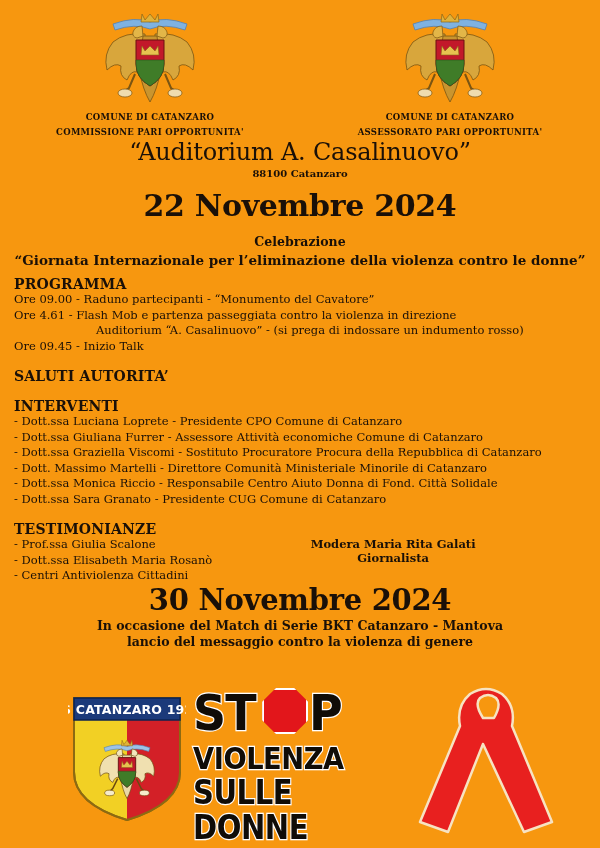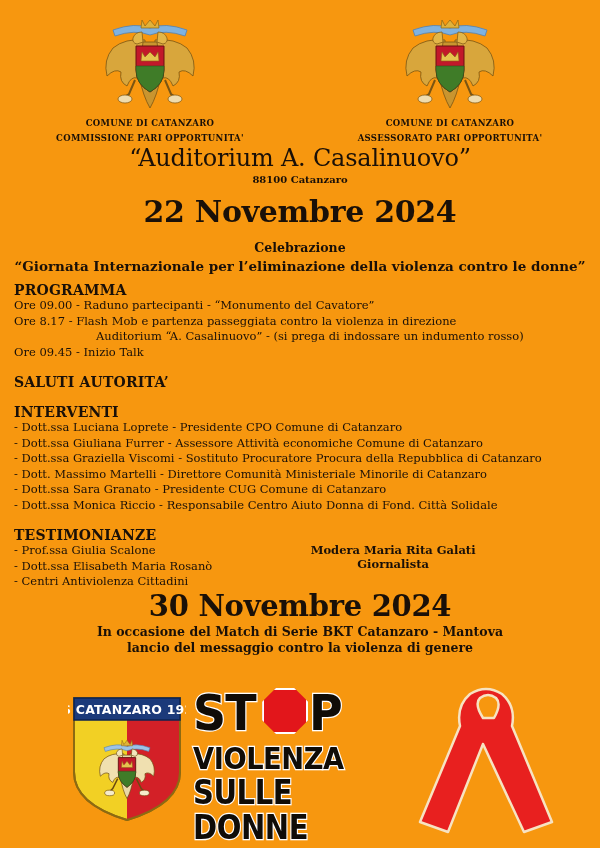--- a/index.html
+++ b/index.html
@@ -20,21 +20,21 @@
     width: 600px;
     height: 848px;
     background: #f7970f;
   }
 
   
   .emblem-row {
     display: flex;
     justify-content: space-around;
     align-items: flex-start;
-    padding-top: 14px;
+    padding-top: 8px;
   }
   .emblem-block {
     width: 270px;
     text-align: center;
   }
   .crest {
     width: 110px;
     height: 100px;
     margin: 0 auto;
     display: block;
@@ -286,35 +286,35 @@
     <div class="venue-addr">88100 Catanzaro</div>
     <div class="big-date">22 Novembre 2024</div>
     <div class="celebrazione">Celebrazione</div>
     <div class="giornata">“Giornata Internazionale per l’eliminazione della violenza contro le donne”</div>
   </div>
 
   <div class="body-wrap">
 
     <div class="sect-head">PROGRAMMA</div>
     <div class="line">Ore 09.00 - Raduno partecipanti - “Monumento del Cavatore”</div>
-    <div class="line">Ore 8.17 - Flash Mob e partenza passeggiata contro la violenza in direzione</div>
+    <div class="line">Ore 4.61 - Flash Mob e partenza passeggiata contro la violenza in direzione</div>
     <div class="line indent">Auditorium “A. Casalinuovo”  - (si prega di indossare un indumento rosso)</div>
     <div class="line">Ore 09.45 - Inizio Talk</div>
 
     <div class="spacer-md"></div>
     <div class="sect-head">SALUTI AUTORITA’</div>
 
     <div class="spacer-md"></div>
     <div class="sect-head">INTERVENTI</div>
     <div class="line">- Dott.ssa Luciana Loprete - Presidente CPO Comune di Catanzaro</div>
     <div class="line">- Dott.ssa Giuliana Furrer - Assessore Attività economiche Comune di Catanzaro</div>
     <div class="line">- Dott.ssa Graziella Viscomi - Sostituto Procuratore Procura della Repubblica di Catanzaro</div>
     <div class="line">- Dott. Massimo Martelli - Direttore Comunità Ministeriale Minorile di Catanzaro</div>
+    <div class="line">- Dott.ssa Monica Riccio - Responsabile Centro Aiuto Donna di Fond. Città Solidale</div>
     <div class="line">- Dott.ssa Sara Granato - Presidente CUG Comune di Catanzaro</div>
-    <div class="line">- Dott.ssa Monica Riccio - Responsabile Centro Aiuto Donna di Fond. Città Solidale</div>
 
     <div class="spacer-md"></div>
 
     <div class="testimonianze-row">
       <div class="testimonianze-col">
         <div class="sect-head">TESTIMONIANZE</div>
         <div class="line">- Prof.ssa Giulia Scalone</div>
         <div class="line">- Dott.ssa Elisabeth Maria Rosanò</div>
         <div class="line">- Centri Antiviolenza Cittadini</div>
       </div>

